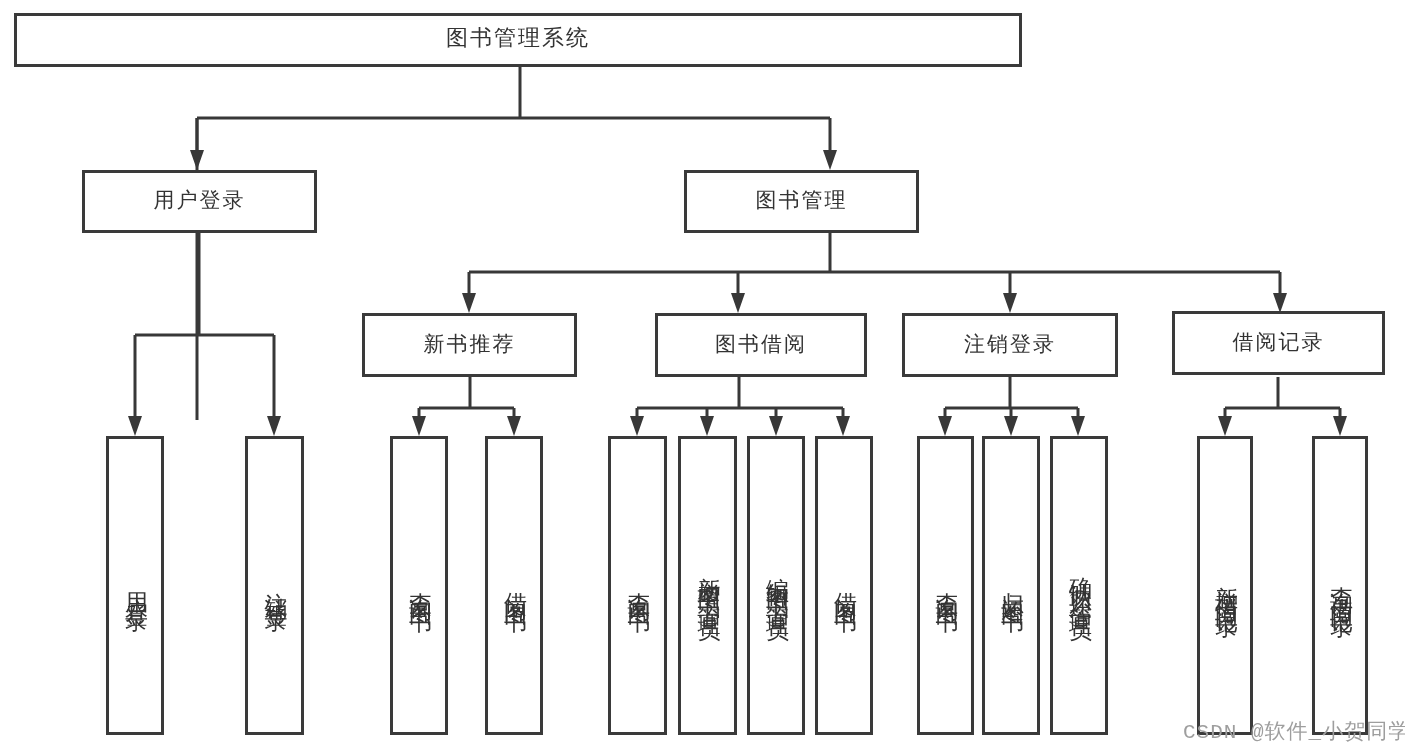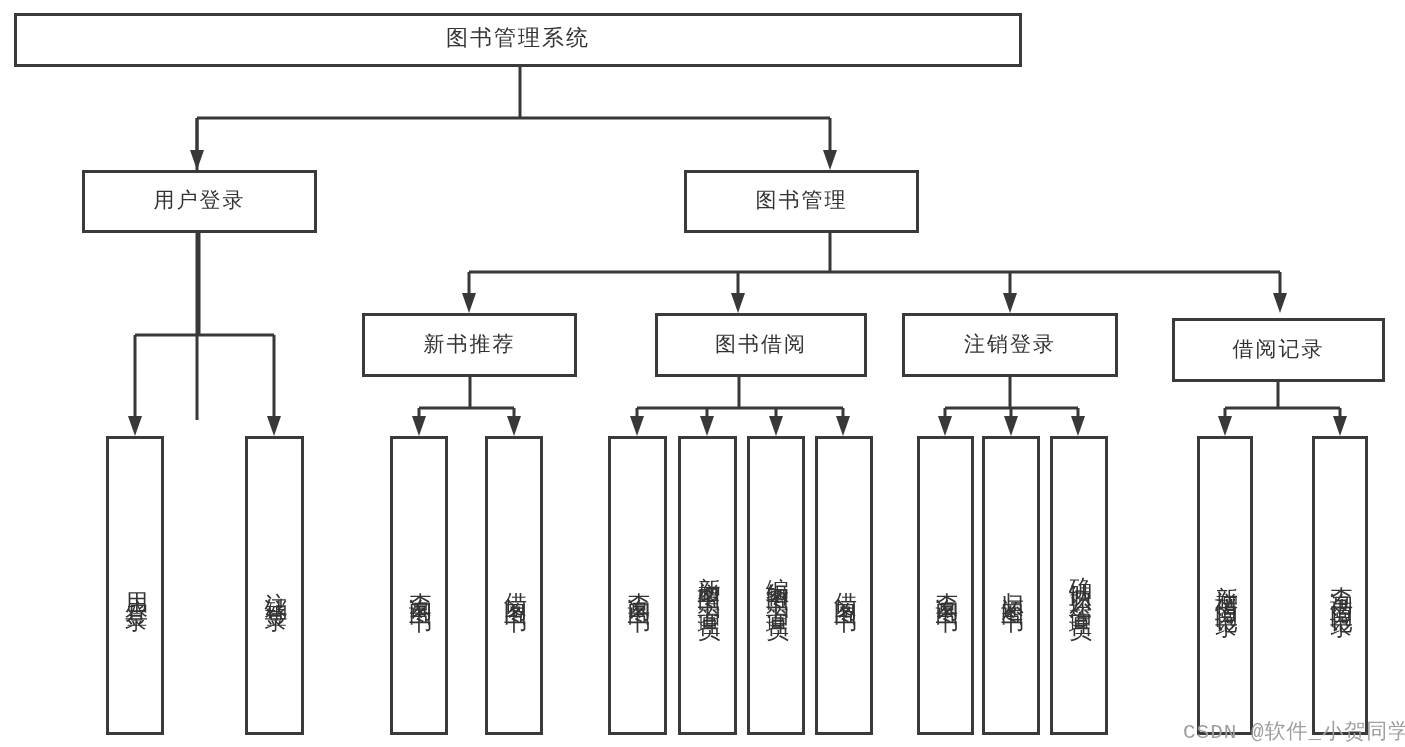--- a/index.html
+++ b/index.html
@@ -116,21 +116,21 @@
 
   <div class="node h" style="left:362px;top:313px;width:215px;height:64px">
     <span>新书推荐</span>
   </div>
   <div class="node h" style="left:655px;top:313px;width:212px;height:64px">
     <span>图书借阅</span>
   </div>
   <div class="node h" style="left:902px;top:313px;width:216px;height:64px">
     <span>注销登录</span>
   </div>
-  <div class="node h" style="left:1172px;top:318px;width:213px;height:64px">
+  <div class="node h" style="left:1172px;top:311px;width:213px;height:64px">
     <span>借阅记录</span>
   </div>
 
   <div class="node v" style="left:106px;top:436px;width:58px;height:299px">
     <span>用户登录</span>
   </div>
   <div class="node v" style="left:245px;top:436px;width:59px;height:299px">
     <span>注销登录</span>
   </div>
 

